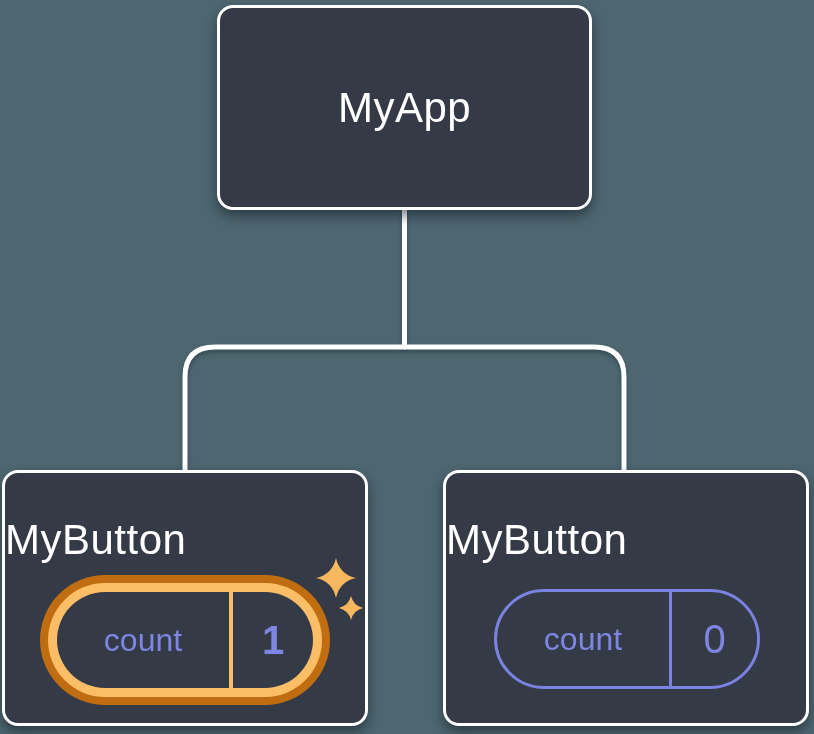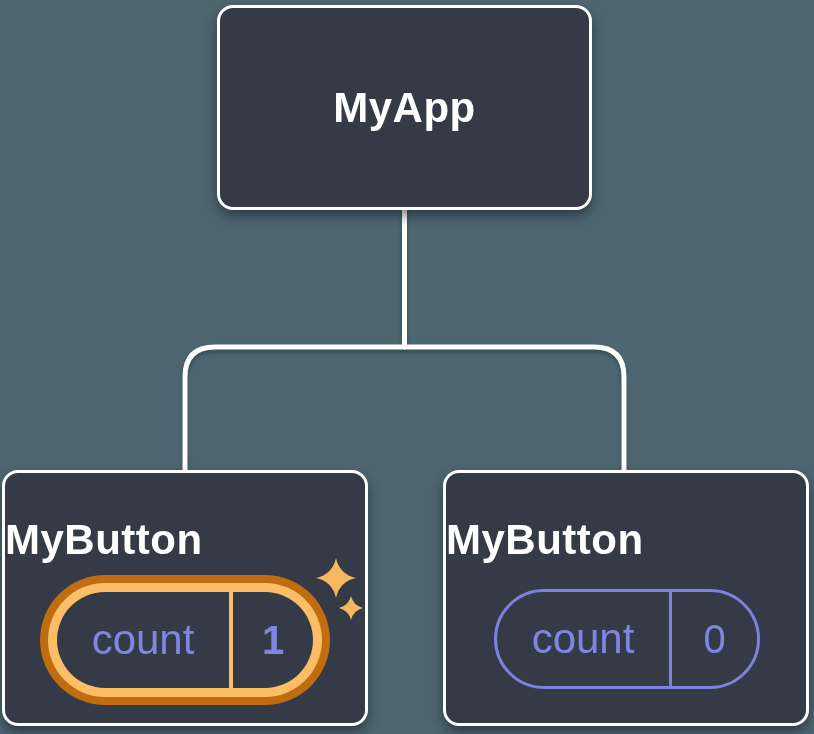--- a/index.html
+++ b/index.html
@@ -30,21 +30,21 @@
     width: 375px; height: 205px;
     display: flex;
     align-items: center;
     justify-content: center;
   }
   .card-child-left  { left: 2px;   top: 470px; width: 366px; height: 256px; }
   .card-child-right { left: 443px; top: 470px; width: 366px; height: 256px; }
   .node-label {
     color: #FFFFFF;
     font-size: 42px;
-    font-weight: bold;
+    font-weight: normal;
     letter-spacing: 0.5px;
     line-height: 1;
   }
   .child-label {
     position: absolute;
     left: 0; right: 0;
     top: 46px;
     text-align: left;
   }
   
@@ -83,21 +83,21 @@
     display: flex;
     align-items: stretch;
     overflow: hidden;
   }
   .state-name-cell {
     width: 172px;
     display: flex;
     align-items: center;
     justify-content: center;
     color: #7E86E2;
-    font-size: 42px;
+    font-size: 32px;
     line-height: 1;
   }
   .divider-gold   { width: 4px; background: #FBBD66; }
   .divider-purple { width: 3px; background: #7B82E0; }
   .state-value-cell {
     flex: 1;
     display: flex;
     align-items: center;
     justify-content: center;
     color: #7E86E2;

